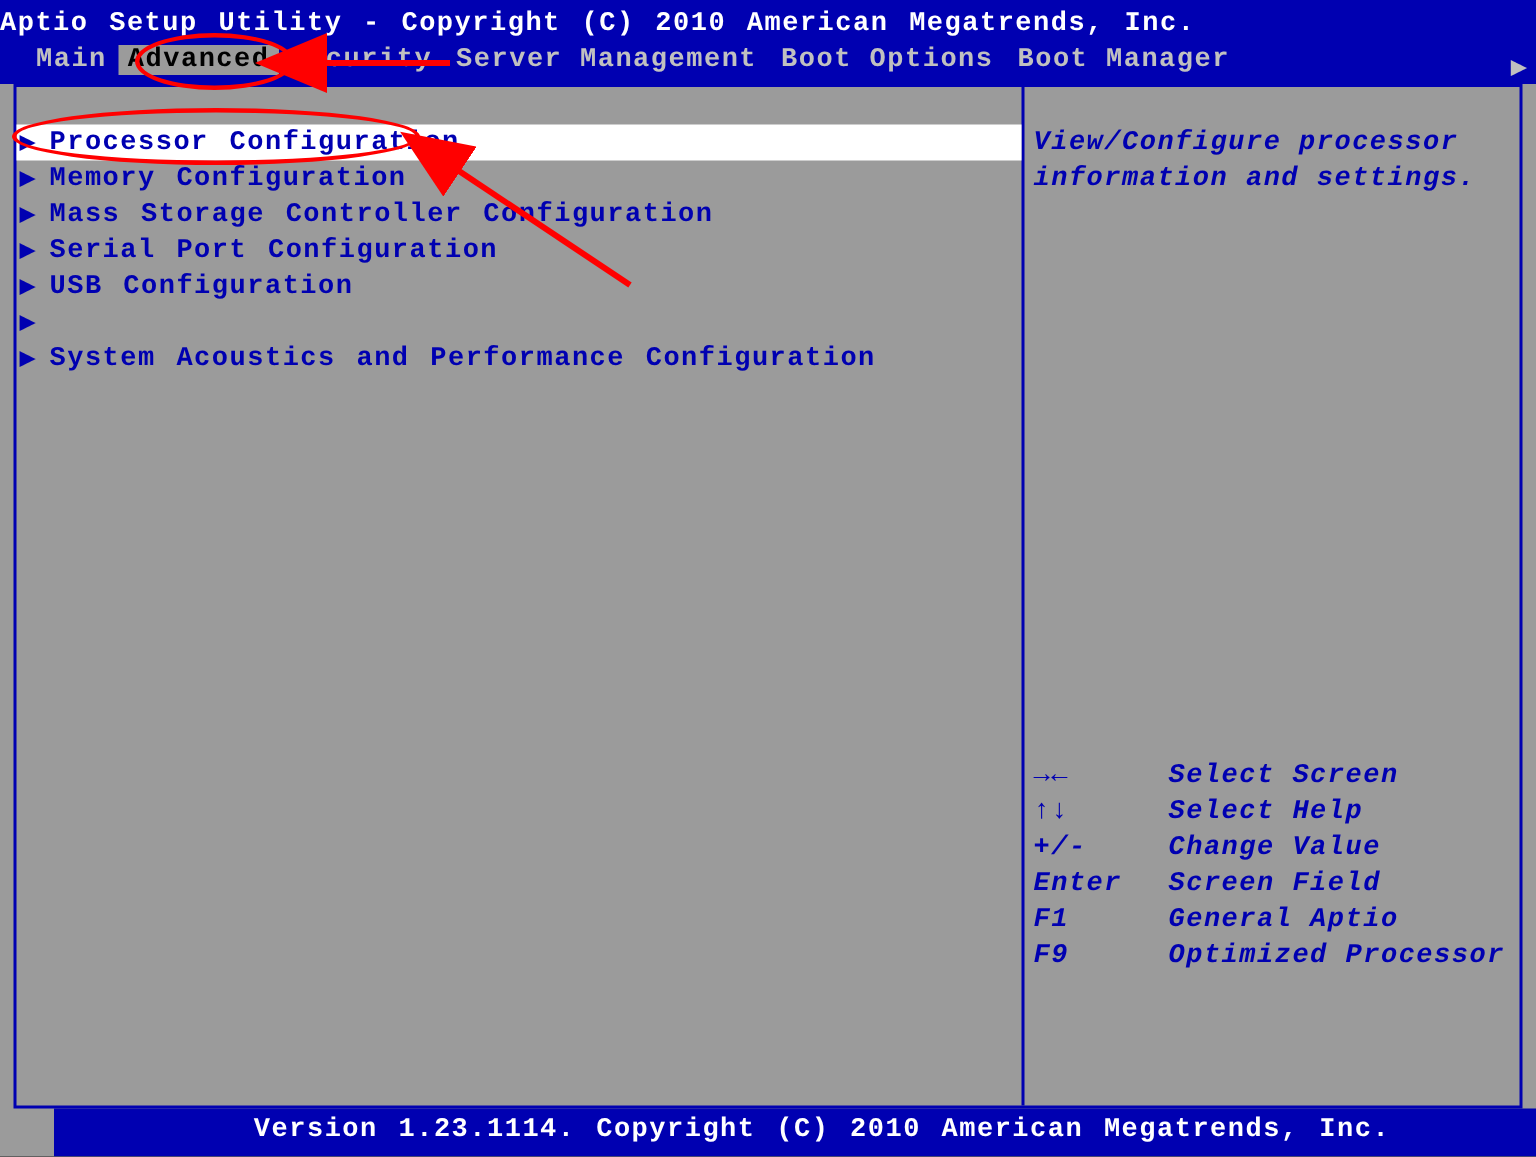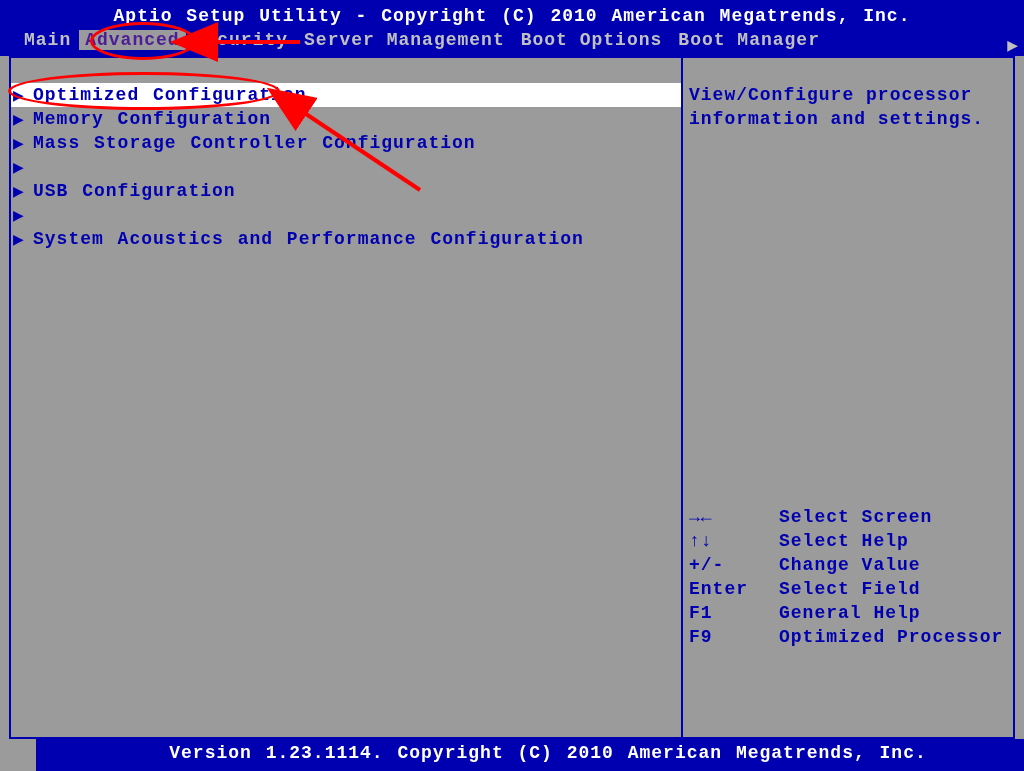--- a/index.html
+++ b/index.html
@@ -21,41 +21,40 @@
     height: 771px;
     background: #9b9b9b;
   }
   .topbar {
     background: #0000b1;
     height: 56px;
     width: 100%;
     color: #c0c0c0;
   }
   .title {
-    text-align: center;
     color: #ffffff;
     padding-top: 6px;
     letter-spacing: 1px;
     word-spacing: 2px;
   }
   .tabs {
     display: flex;
     align-items: center;
     padding-left: 16px;
     padding-top: 4px;
     letter-spacing: 1px;
   }
   .tab {
     color: #c0c0c0;
     padding: 0 8px;
     white-space: pre;
   }
   .tab.selected {
     background: #9b9b9b;
-    color: #4c1d95;
+    color: #000000;
     padding: 0 6px;
   }
   .scroll-right {
     position: absolute;
     right: 6px;
     top: 34px;
     color: #c0c0c0;
   }
   .content {
     display: flex;
@@ -69,20 +68,21 @@
     border-right: 2px solid #0000b1;
     padding: 25px 0 0 0;
   }
   .right-pane {
     flex: 1;
     padding: 25px 6px 0 6px;
     color: #0000b1;
     letter-spacing: 1px;
     display: flex;
     flex-direction: column;
+    font-style: italic;
   }
   .menu-item {
     display: flex;
     align-items: center;
     color: #0000b1;
     padding: 0 2px;
     height: 24px;
     letter-spacing: 1px;
     word-spacing: 2px;
   }
@@ -153,32 +153,33 @@
       <span class="tab">Boot Options</span>
       <span class="tab">Boot Manager</span>
     </div>
     <span class="scroll-right">▶</span>
   </div>
 
   <div class="content">
     <div class="left-pane">
       <div class="menu-item selected">
         <span class="arrow">▶</span>
-        <span>Optimized Configuration</span>
+        <span>Processor Configuration</span>
       </div>
       <div class="menu-item">
         <span class="arrow">▶</span>
         <span>Memory Configuration</span>
       </div>
       <div class="menu-item">
         <span class="arrow">▶</span>
         <span>Mass Storage Controller Configuration</span>
       </div>
       <div class="menu-item">
         <span class="arrow">▶</span>
+        <span>Serial Port Configuration</span>
       </div>
       <div class="menu-item">
         <span class="arrow">▶</span>
         <span>USB Configuration</span>
       </div>
       <div class="menu-item">
         <span class="arrow">▶</span>
       </div>
       <div class="menu-item">
         <span class="arrow">▶</span>
@@ -200,25 +201,25 @@
         <div class="key-row">
             <span class="key-k">↑↓</span>
             <span>Select Help</span>
           </div>
         <div class="key-row">
             <span class="key-k">+/-</span>
             <span>Change Value</span>
           </div>
         <div class="key-row">
             <span class="key-k">Enter</span>
-            <span>Select Field</span>
+            <span>Screen Field</span>
           </div>
         <div class="key-row">
             <span class="key-k">F1</span>
-            <span>General Help</span>
+            <span>General Aptio</span>
           </div>
         <div class="key-row">
             <span class="key-k">F9</span>
             <span>Optimized Processor</span>
           </div>
       </div>
     </div>
   </div>
 
   <div class="footer">

